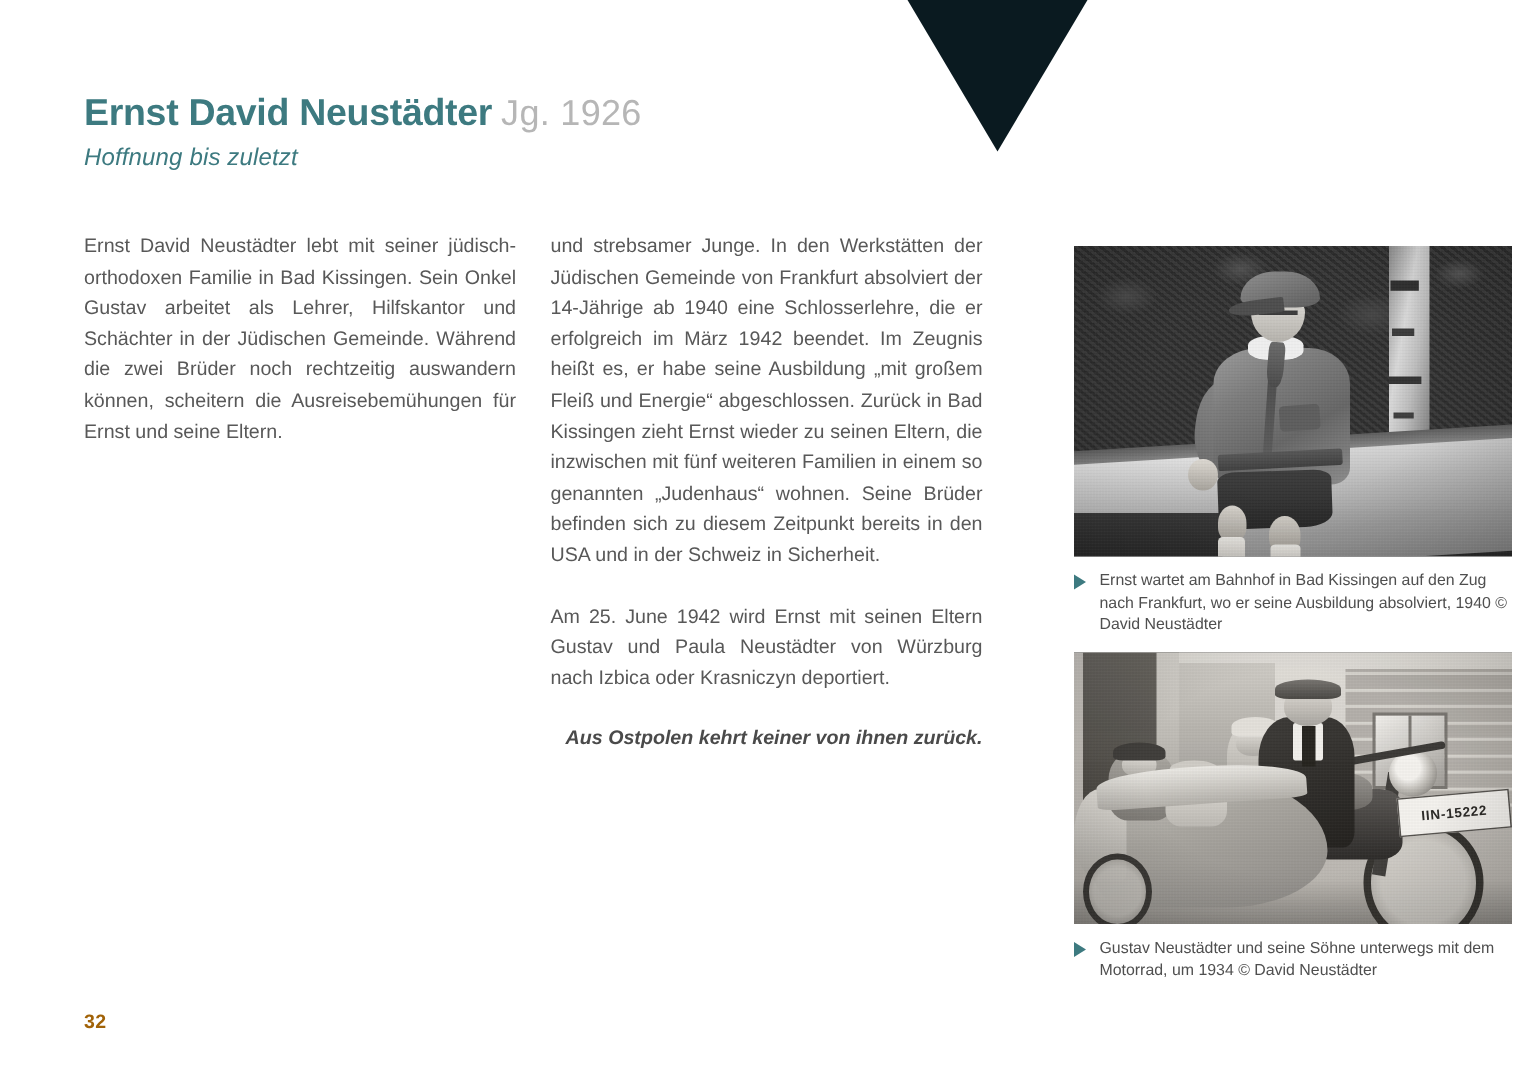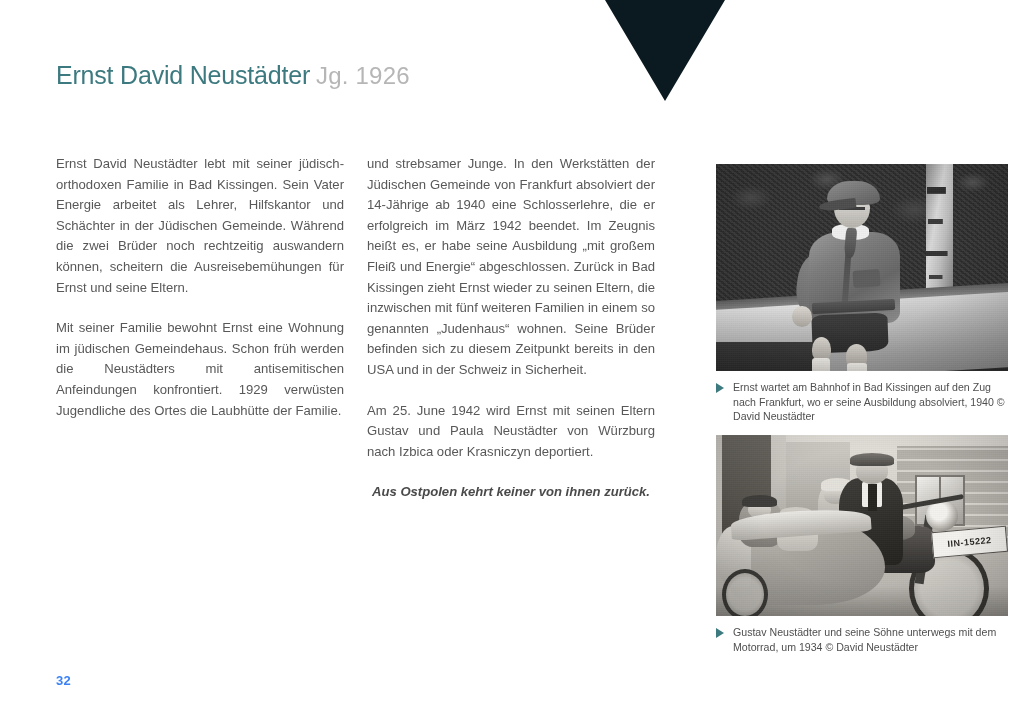--- a/index.html
+++ b/index.html
@@ -34,21 +34,21 @@
     left: 56px;
     top: 62px;
     width: 560px;
   }
   #title-line {
     white-space: nowrap;
     line-height: 1.1;
   }
   #page-title {
     font-size: 25px;
-    font-weight: normal;
+    font-weight: bold;
     color: #3d7a80;
     letter-spacing: -0.2px;
     text-align: right;
   }
   #title-year {
     font-size: 24px;
     font-weight: normal;
     color: #b6b6b6;
     letter-spacing: 0.2px;
     margin-left: 6px;
@@ -87,21 +87,21 @@
     font-style: italic;
     color: #b9b9b9;
     text-align: left;
   }
 
   .closing {
     margin: 0;
     font-style: italic;
     font-weight: bold;
     color: #4a4a4a;
-    text-align: center;
+    text-align: right;
   }
 
   
   .figure {
     position: absolute;
     left: 676px;
     width: 292px;
   }
   #figure-1 { top: 148px; }
   #figure-2 { top: 419px; }
@@ -136,21 +136,21 @@
     border-left: 8px solid #3d7a80;
   }
 
   
   #page-number {
     position: absolute;
     left: 56px;
     top: 673px;
     font-size: 13px;
     font-weight: bold;
-    color: #3b82f6;
+    color: #a16207;
     letter-spacing: 0.3px;
   }
 
   
   .ph-layer { position: absolute; }
 
   
   #p1-hedge {
     left: 0; top: 0; width: 100%; height: 74%;
     background:
@@ -491,25 +491,25 @@
 </style>
 </head>
 <body>
 
 <div id="top-triangle"></div>
 
 <div id="header">
   <div id="title-line">
     <span id="page-title">Ernst David Neustädter</span><span id="title-year">Jg. 1926</span>
   </div>
+  <div id="subtitle">Hoffnung bis zuletzt</div>
 </div>
 
 <div class="text-col" id="col-1">
-  <p class="para">Ernst David Neustädter lebt mit seiner jüdisch-orthodoxen Familie in Bad Kissingen. Sein Vater Energie arbeitet als Lehrer, Hilfskantor und Schächter in der Jüdischen Gemeinde. Während die zwei Brüder noch rechtzeitig auswandern können, scheitern die Ausreisebemühungen für Ernst und seine Eltern.</p>
-  <p class="para">Mit seiner Familie bewohnt Ernst eine Wohnung im jüdischen Gemeindehaus. Schon früh werden die Neustädters mit antisemitischen Anfeindungen konfrontiert. 1929 verwüsten Jugendliche des Ortes die Laubhütte der Familie.</p>
+  <p class="para">Ernst David Neustädter lebt mit seiner jüdisch-orthodoxen Familie in Bad Kissingen. Sein Onkel Gustav arbeitet als Lehrer, Hilfskantor und Schächter in der Jüdischen Gemeinde. Während die zwei Brüder noch rechtzeitig auswandern können, scheitern die Ausreisebemühungen für Ernst und seine Eltern.</p>
 </div>
 
 <div class="text-col" id="col-2">
   <p class="para">und strebsamer Junge. In den Werkstätten der Jüdischen Gemeinde von Frankfurt absolviert der 14-Jährige ab 1940 eine Schlosserlehre, die er erfolgreich im März 1942 beendet. Im Zeugnis heißt es, er habe seine Ausbildung „mit großem Fleiß und Energie“ abgeschlossen. Zurück in Bad Kissingen zieht Ernst wieder zu seinen Eltern, die inzwischen mit fünf weiteren Familien in einem so genannten „Judenhaus“ wohnen. Seine Brüder befinden sich zu diesem Zeitpunkt bereits in den USA und in der Schweiz in Sicherheit.</p>
   <p class="para">Am 25. June 1942 wird Ernst mit seinen Eltern Gustav und Paula Neustädter von Würzburg nach Izbica oder Krasniczyn deportiert.</p>
   <p class="closing">Aus Ostpolen kehrt keiner von ihnen zurück.</p>
 </div>
 
 <figure class="figure" id="figure-1">
   <div class="photo" id="photo-1">

